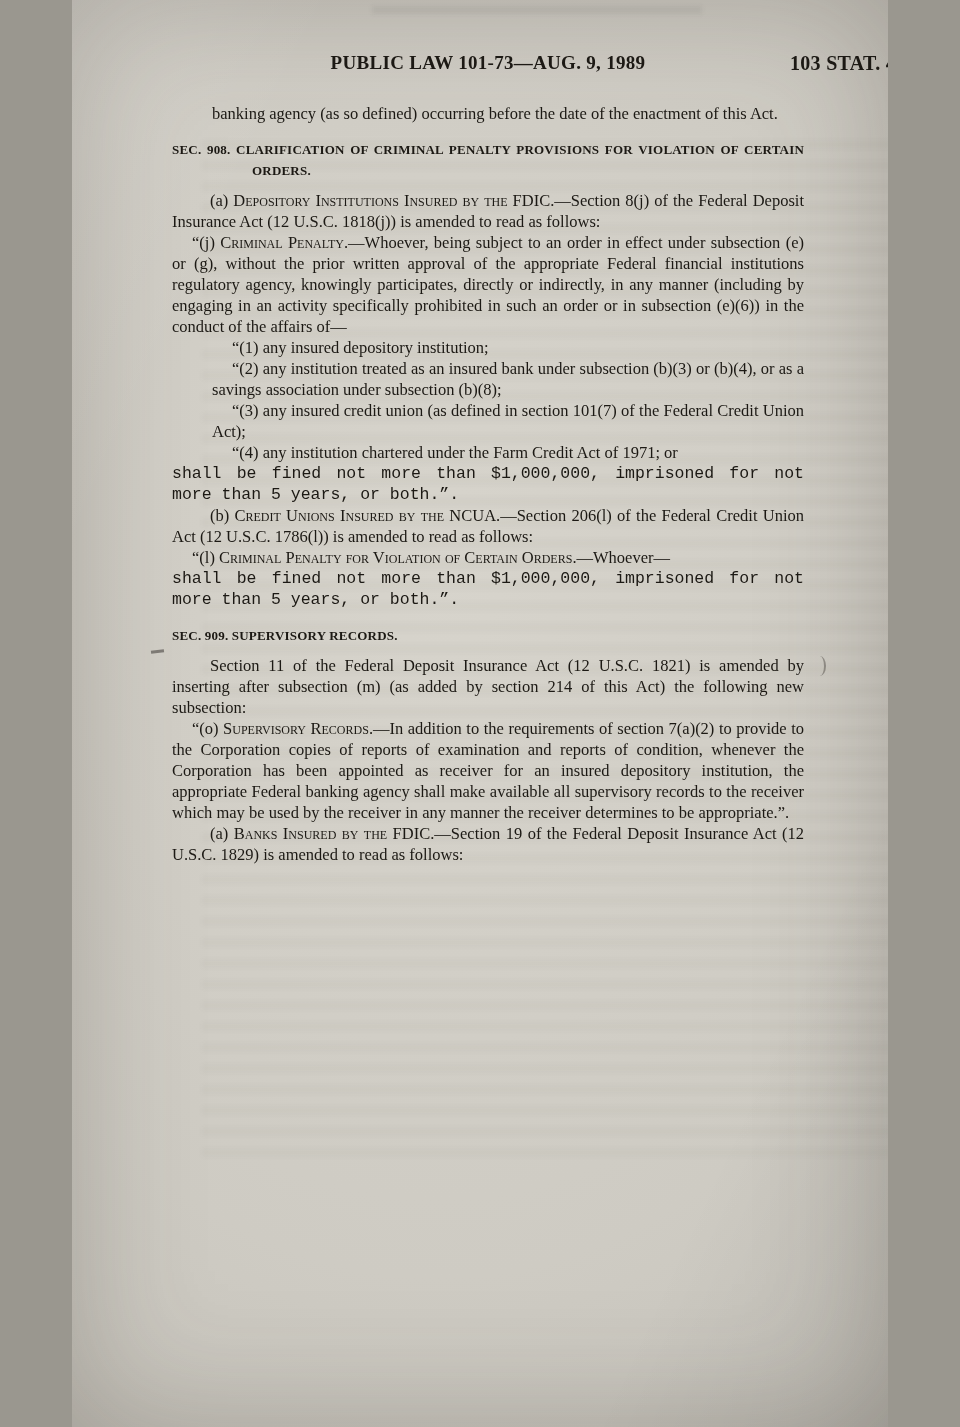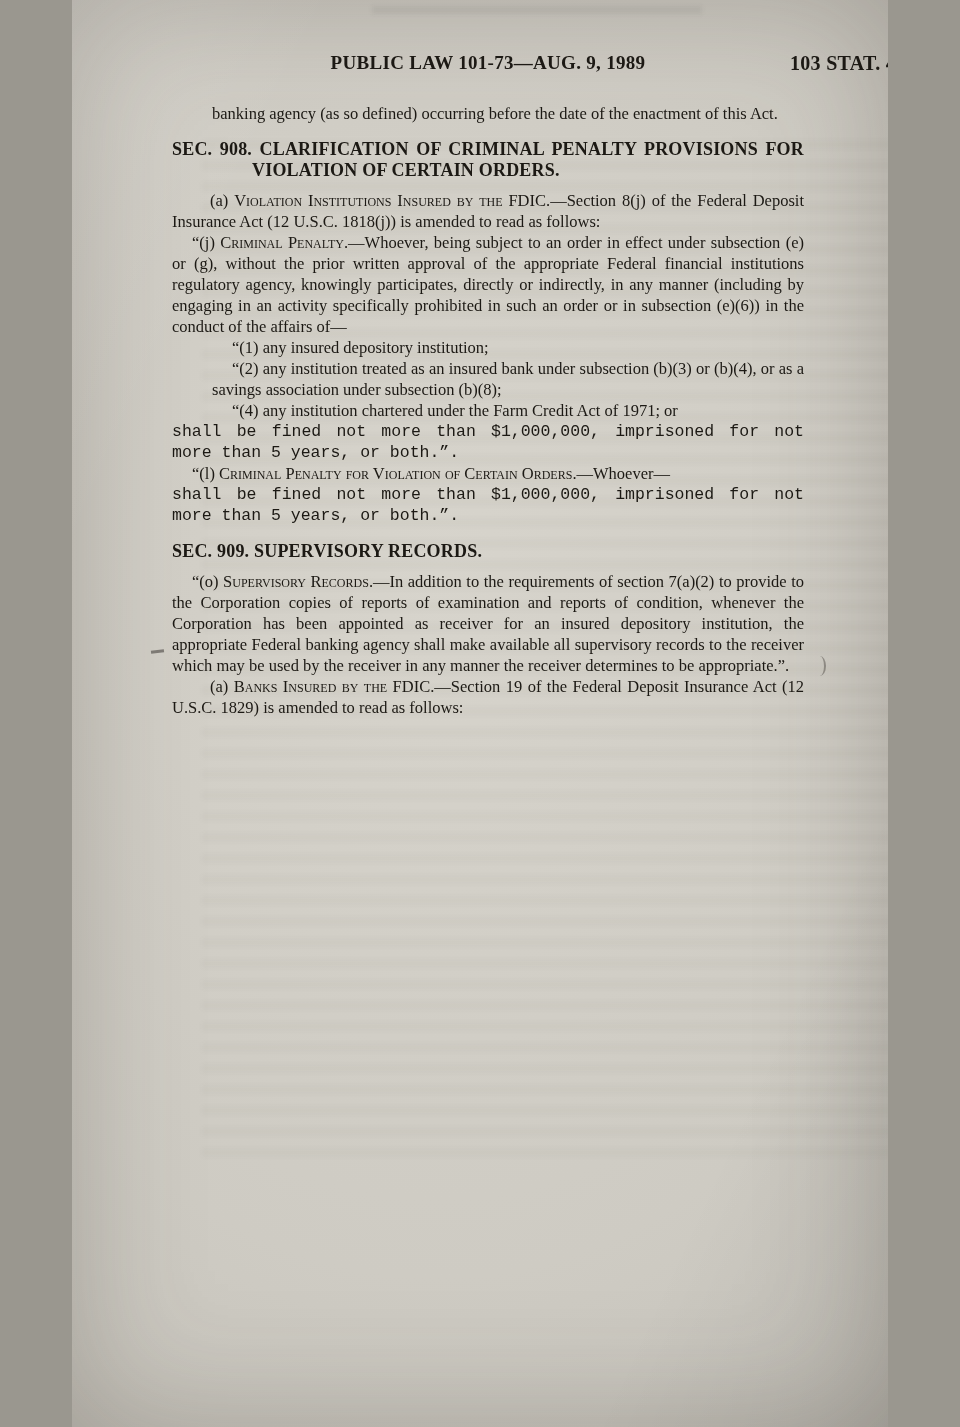--- a/index.html
+++ b/index.html
@@ -40,21 +40,21 @@
   }
   .para {
     margin: 0; text-align: justify;
   }
   .para.continuation { margin-left: 40px; text-indent: 0; }
   .para.body { text-indent: 38px; }
   .para.quote { text-indent: 20px; }
   .para.clause { margin-left: 40px; text-indent: 20px; }
   .para.flush { text-indent: 0; font-family: Liberation Mono, monospace; }
   .para.section-heading {
-    font-weight: 700; font-size: 18px; line-height: 21px;
+    font-weight: 700; font-size: 13px; line-height: 21px;
     margin: 15px 0 9px 0;
     padding-left: 80px; text-indent: -80px;
     letter-spacing: 0.2px;
   }
   .sc { font-variant: small-caps; }
   .artifact-dash {
     position: absolute; left: 79px; top: 650px; width: 13px; height: 3px;
     background: rgba(45,42,38,0.5); transform: rotate(-6deg);
   }
   .artifact-paren {
@@ -76,25 +76,28 @@
   <div class="artifact-smudge"></div>
   <div class="artifact-dash"></div>
   <div class="artifact-paren"></div>
 
   <div class="running-head-left">PUBLIC LAW 101-73—AUG. 9, 1989</div>
   <div class="running-head-right">103 STAT. 477</div>
 
   <main class="text-block">
       <p class="para continuation"><span>banking agency (as so defined) occurring before the date of the enactment of this Act.</span></p>
       <p class="para section-heading"><span>SEC. 908. CLARIFICATION OF CRIMINAL PENALTY PROVISIONS FOR VIOLATION OF CERTAIN ORDERS.</span></p>
-      <p class="para body"><span>(a) </span><span class="sc">Violation Institutions Insured by the FDIC</span><span>.—Section 8(j) of the Federal Deposit Insurance Act (12 U.S.C. 1818(j)) is amended to read as follows:</span></p>
+      <p class="para body"><span>(a) </span><span class="sc">Depository Institutions Insured by the FDIC</span><span>.—Section 8(j) of the Federal Deposit Insurance Act (12 U.S.C. 1818(j)) is amended to read as follows:</span></p>
       <p class="para quote"><span>“(j) </span><span class="sc">Criminal Penalty</span><span>.—Whoever, being subject to an order in effect under subsection (e) or (g), without the prior written approval of the appropriate Federal financial institutions regulatory agency, knowingly participates, directly or indirectly, in any manner (including by engaging in an activity specifically prohibited in such an order or in subsection (e)(6)) in the conduct of the affairs of—</span></p>
       <p class="para clause"><span>“(1) any insured depository institution;</span></p>
       <p class="para clause"><span>“(2) any institution treated as an insured bank under subsection (b)(3) or (b)(4), or as a savings association under subsection (b)(8);</span></p>
+      <p class="para clause"><span>“(3) any insured credit union (as defined in section 101(7) of the Federal Credit Union Act);</span></p>
       <p class="para clause"><span>“(4) any institution chartered under the Farm Credit Act of 1971; or</span></p>
       <p class="para flush"><span>shall be fined not more than $1,000,000, imprisoned for not more than 5 years, or both.”.</span></p>
+      <p class="para body"><span>(b) </span><span class="sc">Credit Unions Insured by the NCUA</span><span>.—Section 206(l) of the Federal Credit Union Act (12 U.S.C. 1786(l)) is amended to read as follows:</span></p>
       <p class="para quote"><span>“(l) </span><span class="sc">Criminal Penalty for Violation of Certain Orders</span><span>.—Whoever—</span></p>
       <p class="para flush"><span>shall be fined not more than $1,000,000, imprisoned for not more than 5 years, or both.”.</span></p>
       <p class="para section-heading"><span>SEC. 909. SUPERVISORY RECORDS.</span></p>
+      <p class="para body"><span>Section 11 of the Federal Deposit Insurance Act (12 U.S.C. 1821) is amended by inserting after subsection (m) (as added by section 214 of this Act) the following new subsection:</span></p>
       <p class="para quote"><span>“(o) </span><span class="sc">Supervisory Records</span><span>.—In addition to the requirements of section 7(a)(2) to provide to the Corporation copies of reports of examination and reports of condition, whenever the Corporation has been appointed as receiver for an insured depository institution, the appropriate Federal banking agency shall make available all supervisory records to the receiver which may be used by the receiver in any manner the receiver determines to be appropriate.”.</span></p>
       <p class="para body"><span>(a) </span><span class="sc">Banks Insured by the FDIC</span><span>.—Section 19 of the Federal Deposit Insurance Act (12 U.S.C. 1829) is amended to read as follows:</span></p>
     </main>
 </div>
 
 </body></html>

